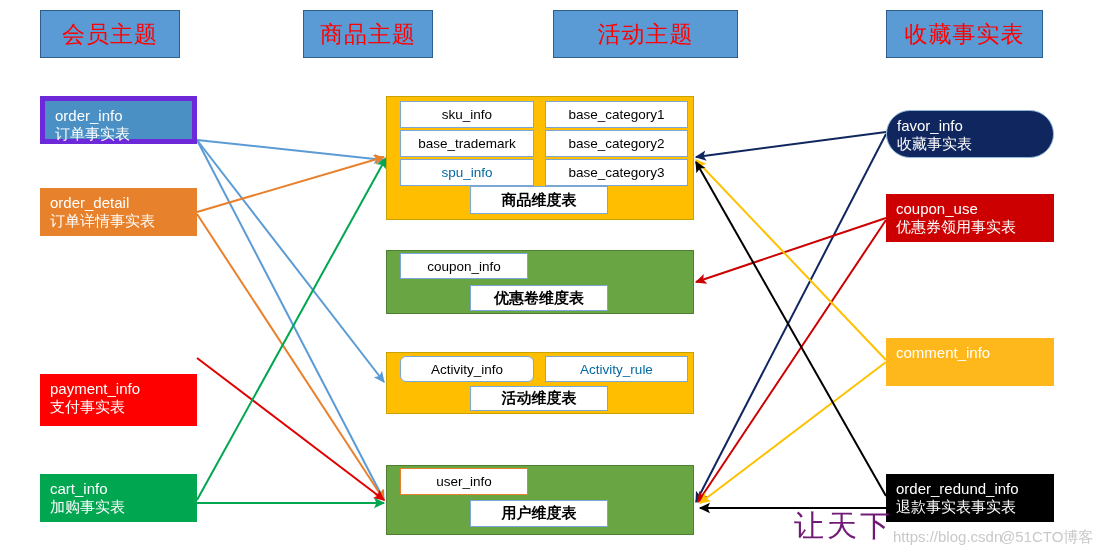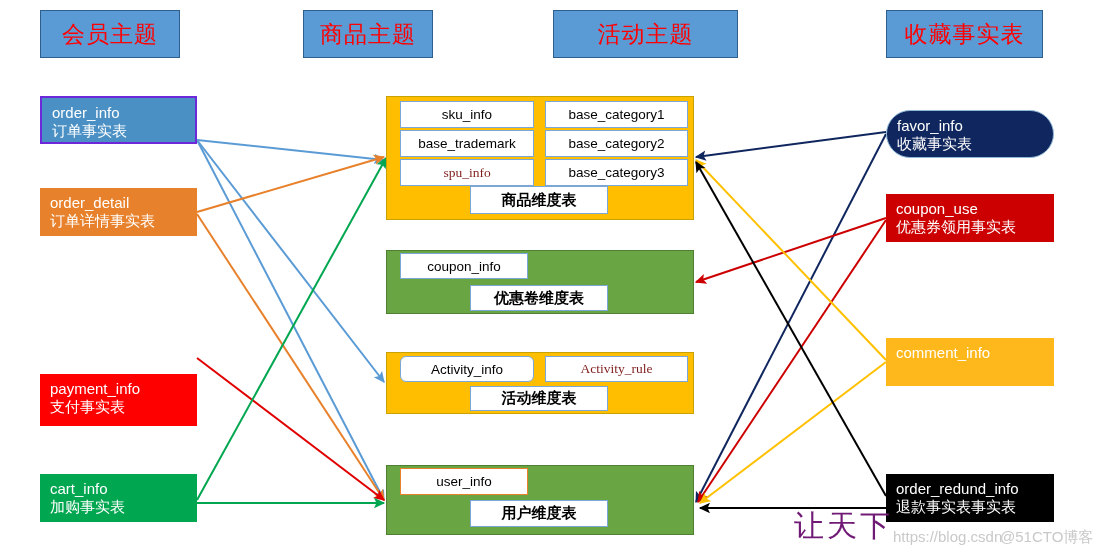--- a/index.html
+++ b/index.html
@@ -12,39 +12,39 @@
     color:#FF0000;font-size:23px;font-weight:400;
     display:flex;align-items:center;justify-content:center;
     letter-spacing:1px;box-sizing:border-box;
   }
   .fact{
     position:absolute;box-sizing:border-box;padding:6px 0 6px 10px;
     color:#ffffff;line-height:1.22;
   }
   .fact .en{display:block;font-size:15px;}
   .fact .cn{display:block;font-size:15px;}
-  .fact.blue{background:#4A90C4;border:2px solid #6d28d9;}
+  .fact.blue{background:#4A90C4;border:5px solid #6d28d9;}
   .fact.orange{background:#E8812B;}
   .fact.red{background:#FF0000;}
   .fact.green{background:#00A650;}
   .fact.navy{background:#10265E;border:1px solid #8FB8D8;}
   .fact.darkred{background:#CC0000;}
   .fact.amber{background:#FFB81C;}
   .fact.black{background:#000000;}
 
   .dim{position:absolute;box-sizing:border-box;border:1px solid #C8A200;}
   .dim.gold{background:#FFBF00;}
   .dim.grn{background:#6AA544;border-color:#4F7F33;}
 
   .pill{
     position:absolute;background:#ffffff;border:1px solid #7BA7D7;
     box-sizing:border-box;display:flex;align-items:center;justify-content:center;
     font-size:13.5px;color:#000000;
   }
-  .pill.red-text{color:#7f1d1d;font-family:Liberation Serif, serif;}
+  .pill.red-text{color:#0369a1;}
   .pill.orange-b{border-color:#E8812B;}
   .pill.title{font-weight:bold;font-size:15px;color:#000;}
 
   .wm{position:absolute;color:#c9c9c9;font-size:15px;white-space:nowrap;}
   .wm.big{color:#701a75;font-size:30px;letter-spacing:3px;}
 </style>
 </head>
 <body>
 
 <div id="stage">

